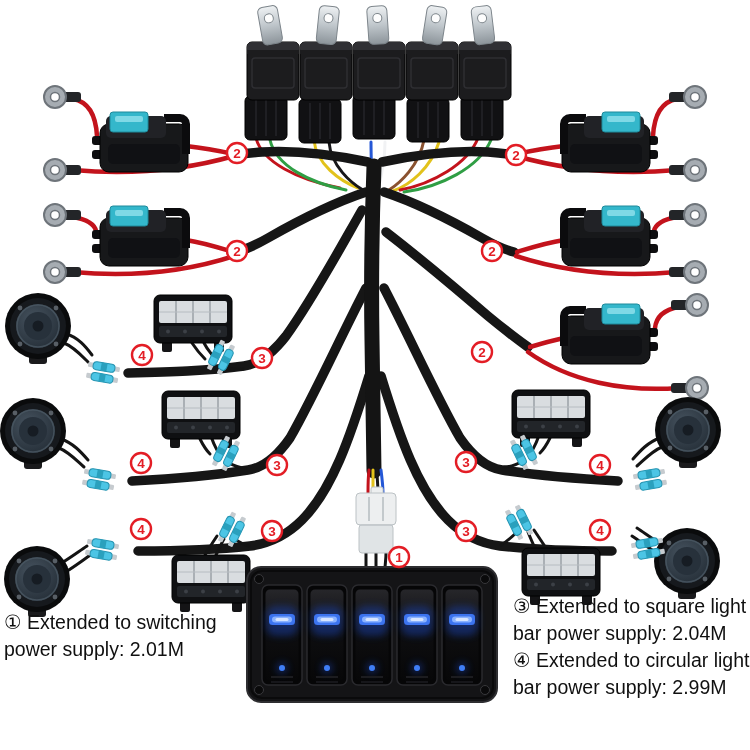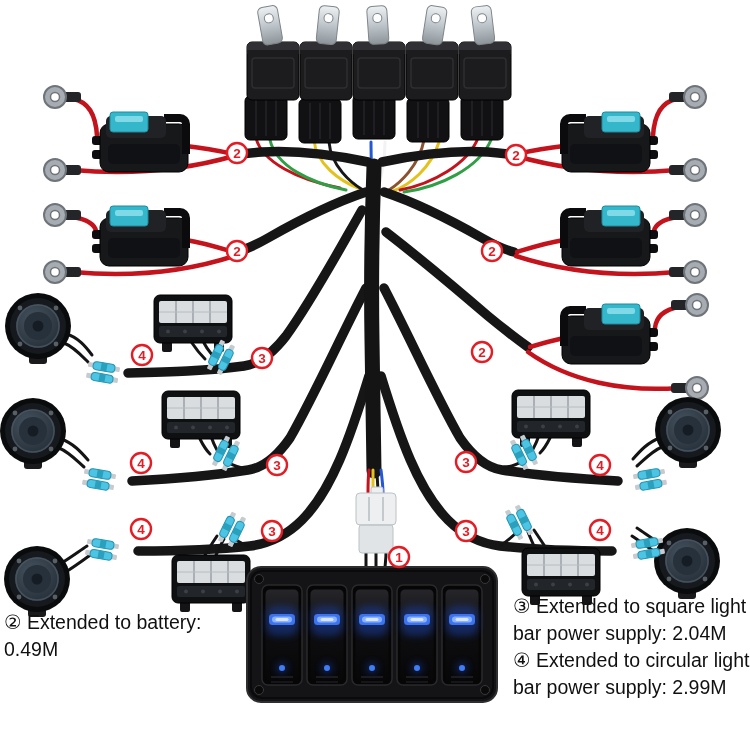--- a/index.html
+++ b/index.html
@@ -373,19 +373,19 @@
     <use href="#mk3" transform="translate(466,531)"></use>
     <use href="#mk4" transform="translate(142,355)"></use>
     <use href="#mk4" transform="translate(141,463)"></use>
     <use href="#mk4" transform="translate(141,529)"></use>
     <use href="#mk4" transform="translate(600,465)"></use>
     <use href="#mk4" transform="translate(600,530)"></use>
   </g>
 </svg>
 
 <div class="legend legend-left">
-  <p>② Extended to battery: 0.49M</p>
+  <p>① Extended to switching power supply: 2.01M</p>
 </div>
 <div class="legend legend-right">
   <p>③ Extended to square light bar power supply: 2.04M</p>
   <p>④ Extended to circular light bar power supply: 2.99M</p>
 </div>
 </div>
 
 </body></html>

